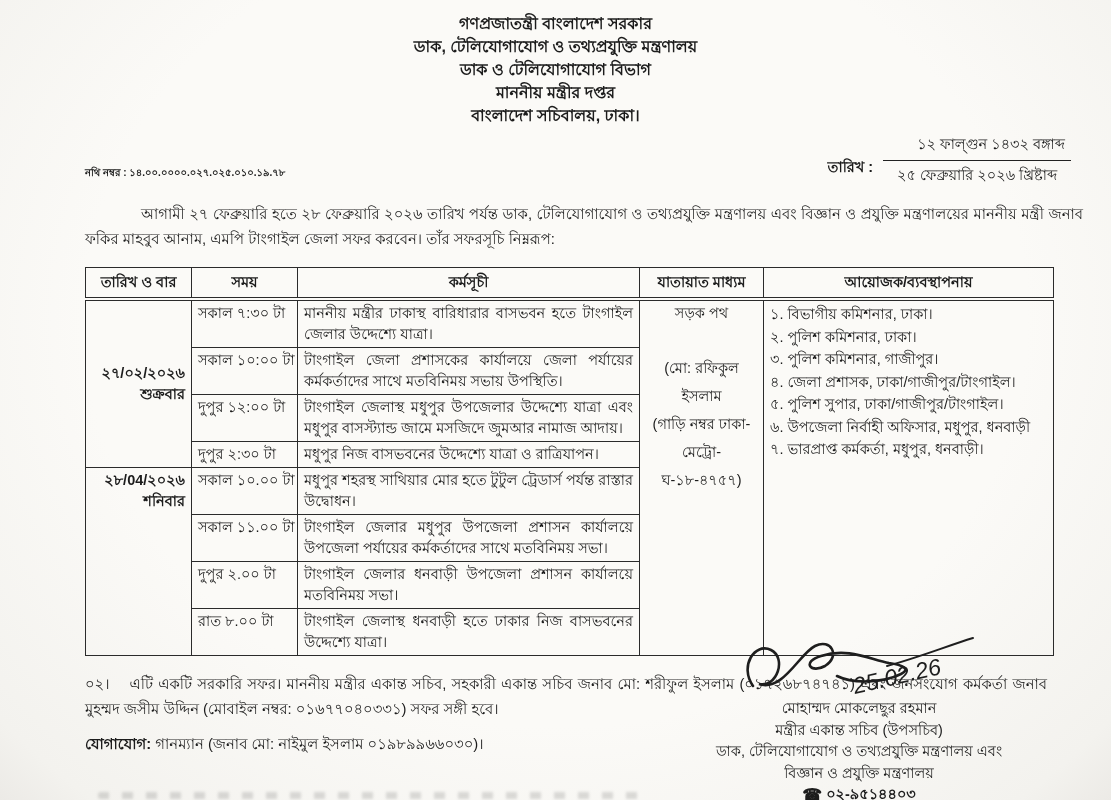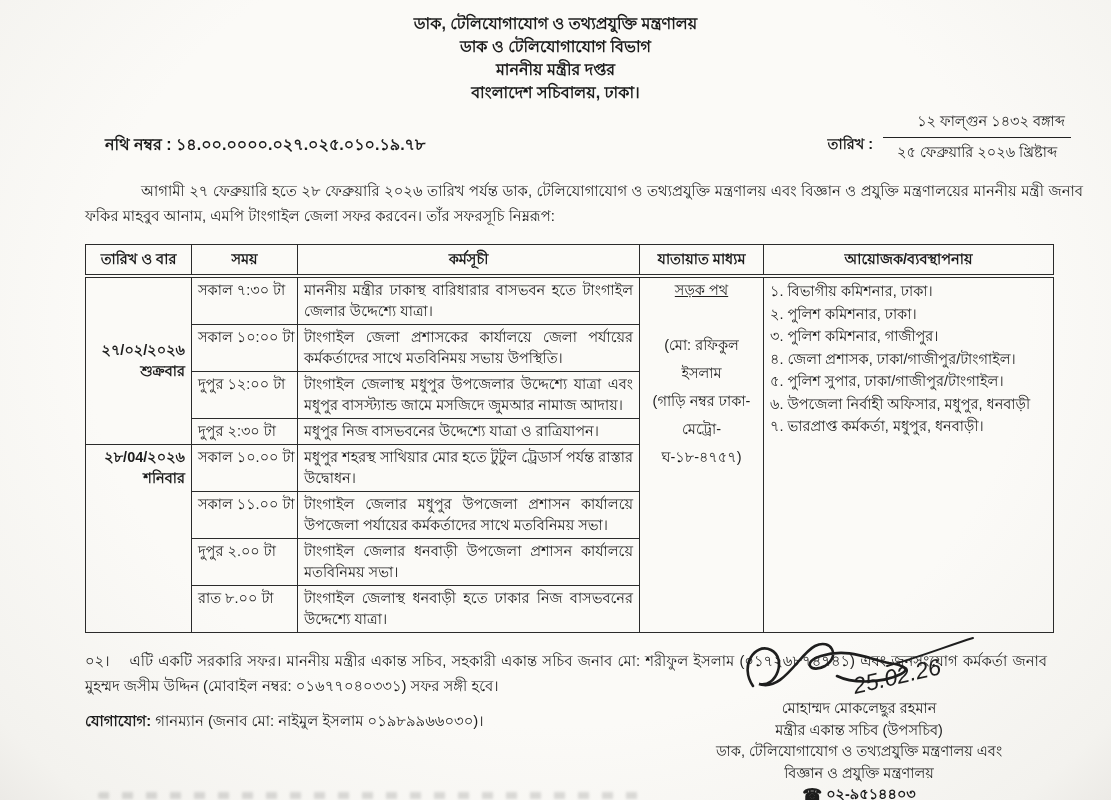--- a/index.html
+++ b/index.html
@@ -14,21 +14,21 @@
     color:#1c1c1c;
   }
   
   .letterhead{padding-top:12px;text-align:center;line-height:23px;}
   .letterhead div{font-size:16px;font-weight:bold;}
   
   .refrow{
     display:flex;justify-content:space-between;align-items:flex-end;
     padding:6px 40px 0 85px;
   }
-  .refno{font-size:16px;font-weight:bold;margin-bottom:6px;white-space:nowrap;margin-left:20px;}
+  .refno{font-size:10px;font-weight:bold;margin-bottom:6px;white-space:nowrap;}
   .dateblock{display:flex;align-items:flex-end;gap:10px;}
   .datelabel{font-size:14.5px;font-weight:bold;padding-bottom:8px;}
   .datefrac{text-align:center;font-size:14.5px;font-weight:normal;}
   .datefrac .top{border-bottom:1.8px solid #222;padding:0 6px 3px 34px;}
   .datefrac .bottom{padding:3px 2px 0 2px;}
   
   .intro{
     margin:14px 28px 0 85px;
     font-size:14.8px;line-height:25px;text-align:justify;text-indent:56px;
   }
@@ -44,21 +44,21 @@
   }
   table.sched th{
     text-align:center;font-weight:bold;padding:4px 2px;
     border-bottom:4px double #2b2b2b;
   }
   td.datecell{text-align:right;font-weight:bold;}
   td.datecell.mid{vertical-align:middle;}
   td.timecell{white-space:nowrap;padding-left:4px;padding-right:2px;}
   td.progcell{text-align:justify;}
   td.transcell{text-align:center;padding-top:38px;}
-  .transmode{margin-bottom:30px;text-decoration:underline;}
+  .transmode{margin-bottom:30px;}
   .driver div{line-height:28px;}
   td.orgcell{padding:4px 6px 4px 10px;}
   .orgitem{line-height:22.5px;}
   
   .para2{
     margin:12px 64px 0 85px;
     font-size:14.8px;line-height:25px;text-align:justify;
   }
   .para2 .num{margin-right:20px;}
   .contact{
@@ -79,20 +79,21 @@
     background:repeating-linear-gradient(90deg, rgba(40,40,40,.28) 0 11px, rgba(40,40,40,0) 11px 24px);
     filter:blur(1.6px);opacity:.55;border-radius:3px;
   }
 </style>
 </head>
 <body>
 
 <div class="page">
 
   <div class="letterhead">
+    <div>গণপ্রজাতন্ত্রী বাংলাদেশ সরকার</div>
     <div>ডাক, টেলিযোগাযোগ ও তথ্যপ্রযুক্তি মন্ত্রণালয়</div>
     <div>ডাক ও টেলিযোগাযোগ বিভাগ</div>
     <div>মাননীয় মন্ত্রীর দপ্তর</div>
     <div>বাংলাদেশ সচিবালয়, ঢাকা।</div>
   </div>
 
   <div class="refrow">
     <div class="refno">
       <span>নথি নম্বর :</span>
       <span>১৪.০০.০০০০.০২৭.০২৫.০১০.১৯.৭৮</span>

